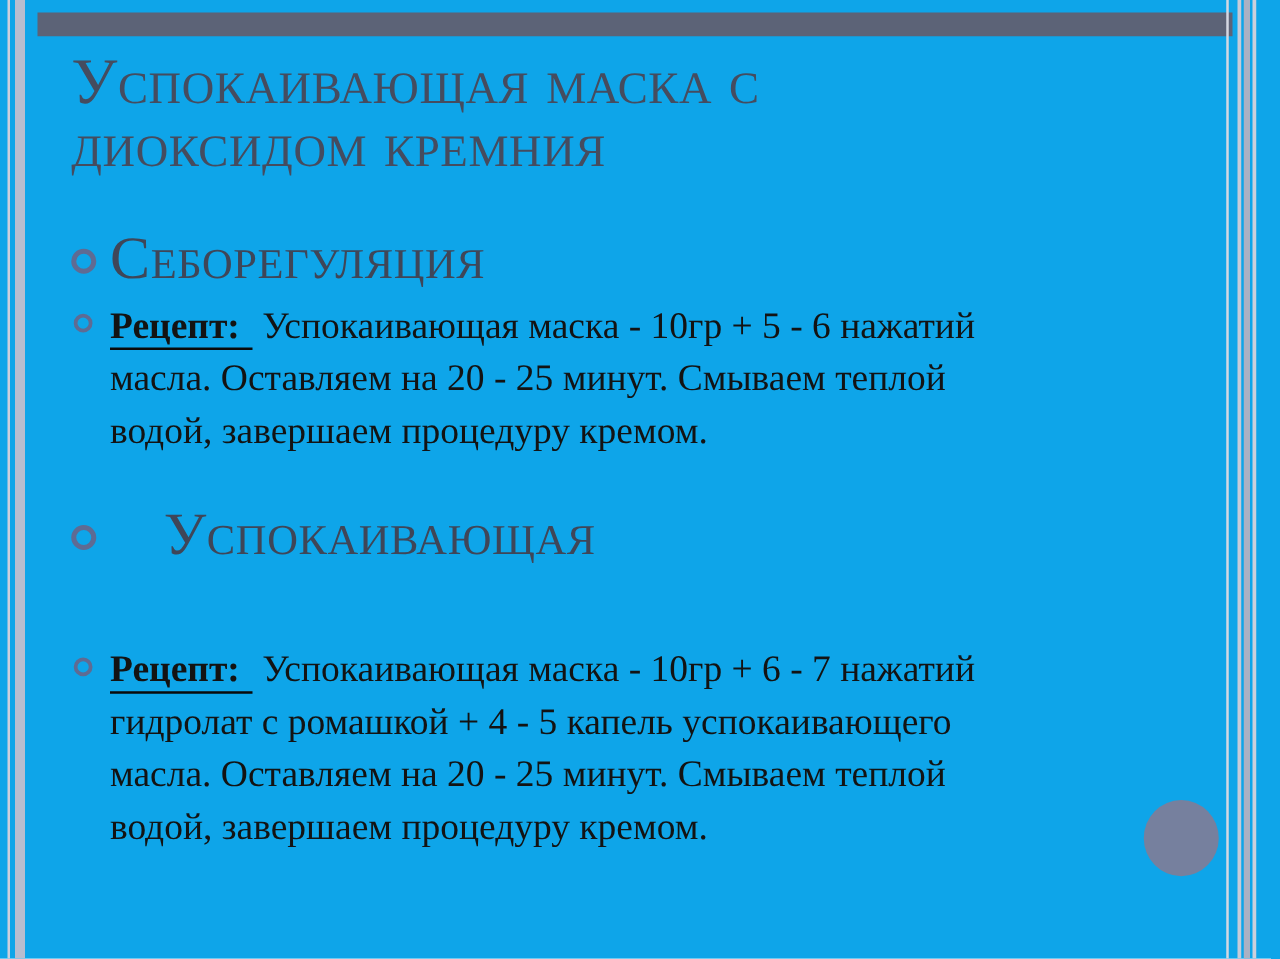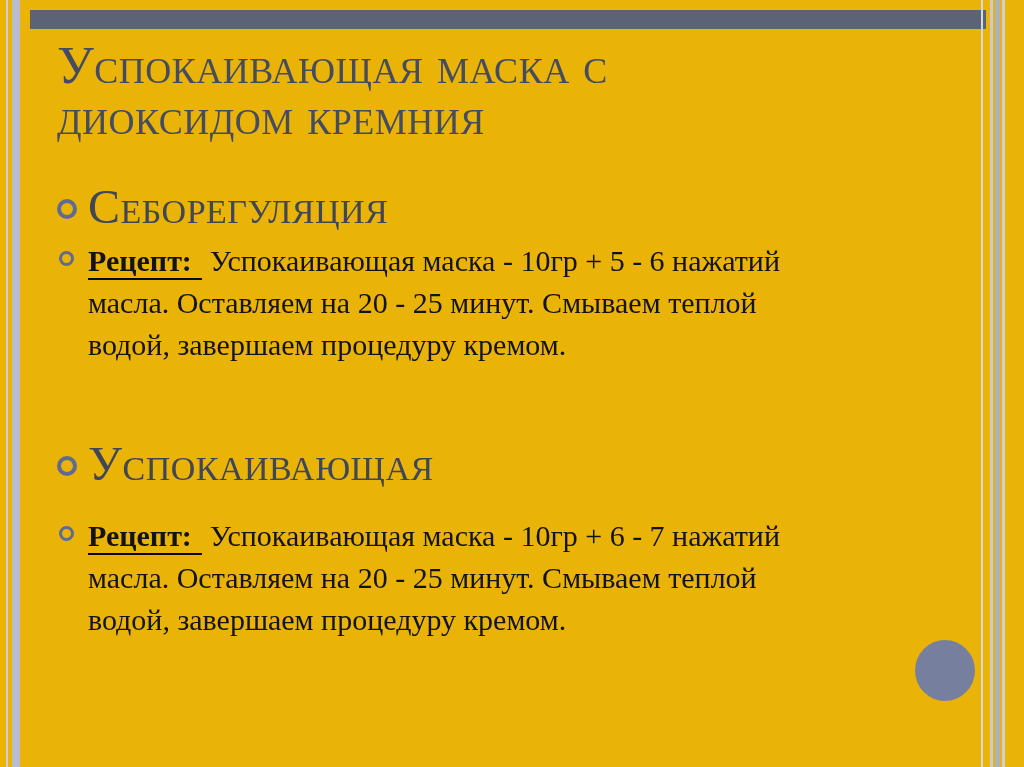--- a/index.html
+++ b/index.html
@@ -1,18 +1,18 @@
 <!DOCTYPE html>
 <html><head>
 <meta charset="utf-8">
 <style>
   html,body{margin:0;padding:0;background:#ffffff;}
   .slide{
     position:relative;width:1024px;height:767px;overflow:hidden;
-    background:#eab308;font-family:"Liberation Serif", serif;
+    background:#0ea5e9;font-family:"Liberation Serif", serif;
   }
   
   .vline{position:absolute;top:0;bottom:0;}
   .l-thin{left:6px;width:2px;background:#cbcfdc;}
   .l-thick{left:12px;width:8px;background:#b7bdcf;}
   .r-1{left:981px;width:2px;background:#d4d7e2;}
   .r-2{left:990px;width:3px;background:#c6cbd8;}
   .r-3{left:995px;width:5px;background:#aab1c3;}
   .r-4{left:1002px;width:3px;background:#ccd0dc;}
   .top-bar{position:absolute;left:30px;top:10px;width:956px;height:19px;background:#5c6377;}
@@ -21,21 +21,21 @@
   
   .title{
     position:absolute;left:57px;top:40px;width:650px;margin:0;
     font-size:52px;line-height:51px;font-weight:normal;
     font-variant:small-caps;letter-spacing:0.5px;color:#454c5f;
   }
 
   
   .heading-row{position:absolute;left:57px;display:flex;align-items:flex-start;}
   .heading-row.h1{top:183px;}
-  .heading-row.h2{top:440px;}
+  .heading-row.h2{top:404px;gap:43px;}
   .ring{box-sizing:border-box;border-radius:50%;background:transparent;flex:0 0 auto;}
   .ring-lg{width:20px;height:20px;border:4px solid #5f6b93;margin:16px 11px 0 0;}
   .ring-sm{width:15px;height:15px;border:3px solid #5f6b93;margin:11px 14px 0 0;}
   .heading-text{
     font-size:48px;line-height:48px;font-variant:small-caps;
     color:#3f4658;letter-spacing:0.5px;white-space:nowrap;
   }
 
   
   .recipe-row{position:absolute;left:59px;display:flex;align-items:flex-start;justify-content:flex-end;}
@@ -80,18 +80,19 @@
 
   <div class="heading-row h2">
     <span class="ring ring-lg"></span>
     <span class="heading-text">Успокаивающая</span>
   </div>
 
   <div class="recipe-row r2">
     <span class="ring ring-sm"></span>
     <div class="recipe-lines">
       <div class="recipe-line"><span class="recipe-label">Рецепт:</span><span>Успокаивающая маска - 10гр + 6 - 7 нажатий</span></div>
+      <div class="recipe-line">гидролат с ромашкой + 4 - 5 капель успокаивающего</div>
       <div class="recipe-line">масла. Оставляем на 20 - 25 минут. Смываем теплой</div>
       <div class="recipe-line">водой, завершаем процедуру кремом.</div>
     </div>
   </div>
 
 </div>
 
 </body></html>

